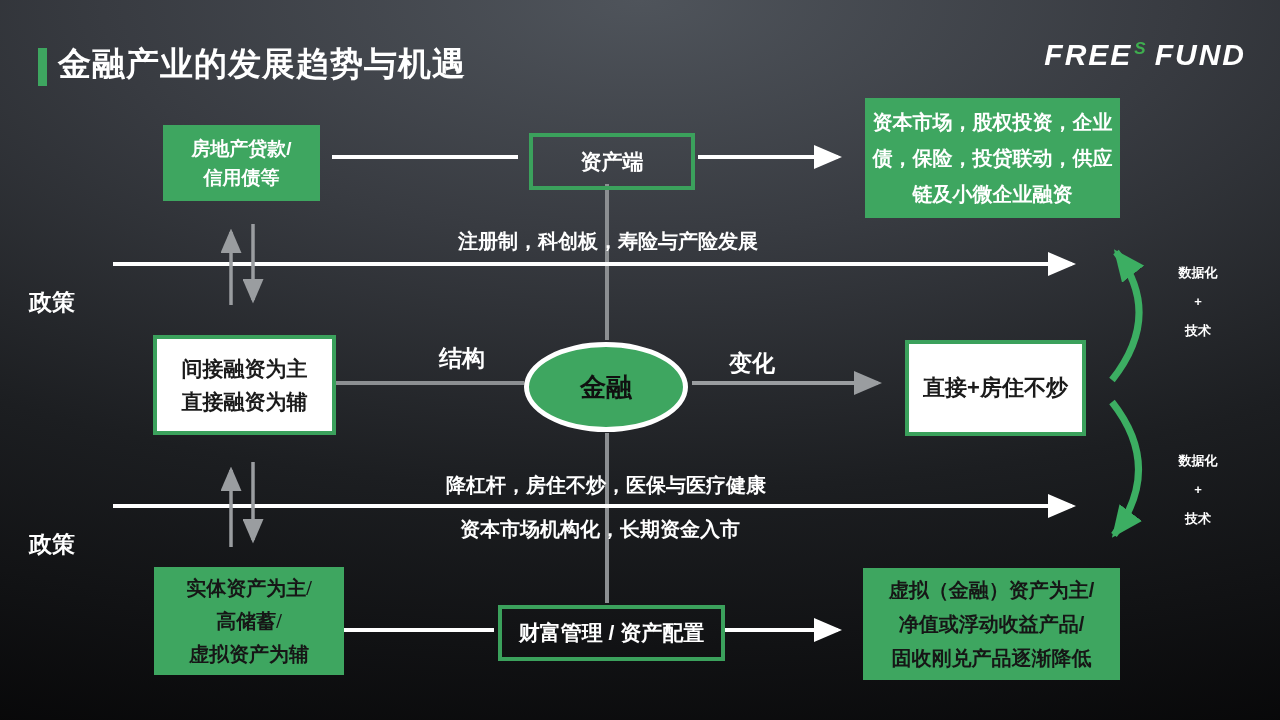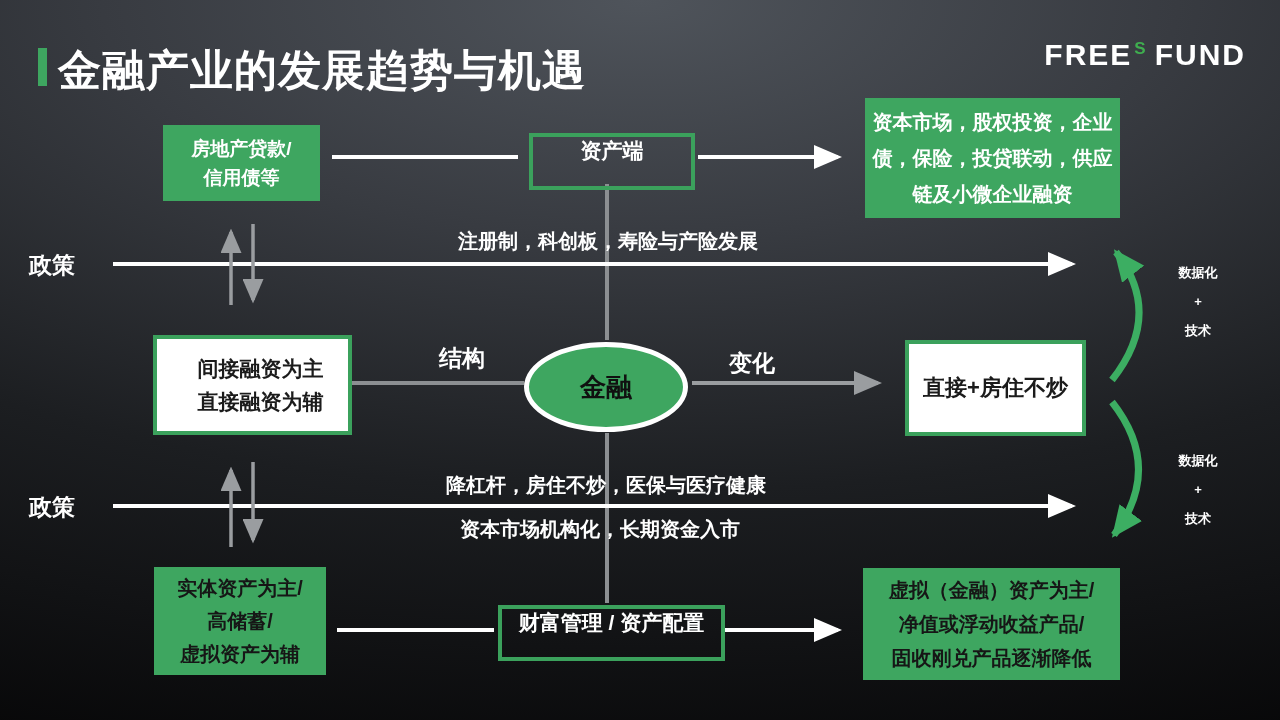--- a/index.html
+++ b/index.html
@@ -8,48 +8,48 @@
     width:1280px;height:720px;
     overflow:hidden;
     font-family:"Liberation Sans","DejaVu Sans",sans-serif;
     background:radial-gradient(ellipse 140% 110% at 50% 0%, #4f545b 0%, #383b41 30%, #1c1e21 62%, #070708 100%);
   }
   .abs{position:absolute;}
   .svg-layer{position:absolute;left:0;top:0;pointer-events:none;}
 
   
   .title-bar{left:38px;top:48px;width:9px;height:38px;background:#3EA660;}
-  .page-title{left:58px;top:42px;color:#fff;font-size:43px;font-weight:bold;letter-spacing:1px;}
+  .page-title{left:58px;top:42px;color:#fff;font-size:33px;font-weight:bold;letter-spacing:1px;}
 
   
-  .logo{right:34px;top:38px;color:#fff;font-size:30px;font-weight:bold;letter-spacing:2px;white-space:nowrap;}
+  .logo{right:34px;top:38px;color:#fff;font-size:30px;font-weight:bold;font-style:italic;letter-spacing:2px;white-space:nowrap;}
   .logo .sup{color:#3fae4f;font-size:17px;position:relative;top:-11px;margin:0 7px 0 2px;}
 
   
   .green-box{background:#3EA660;display:flex;flex-direction:column;justify-content:center;text-align:center;font-weight:bold;}
   .green-box.white-text{color:#fff;}
   .green-box.dark-text{color:#161616;}
-  .outline-box{border:4px solid #3BA15C;display:flex;align-items:flex-start;justify-content:center;text-align:center;font-weight:bold;color:#fff;background:transparent;}
+  .outline-box{border:4px solid #3BA15C;display:flex;align-items:center;justify-content:center;text-align:center;font-weight:bold;color:#fff;background:transparent;}
   .white-box{background:#fff;border:4px solid #3BA15C;display:flex;flex-direction:column;justify-content:center;text-align:center;font-weight:bold;color:#1b1b1b;}
 
   
   .box-tl{left:163px;top:125px;width:157px;height:76px;font-size:19px;line-height:29px;}
   .box-asset{left:529px;top:133px;width:158px;height:49px;font-size:21px;}
   .box-tr{left:865px;top:98px;width:255px;height:120px;font-size:20px;line-height:36px;}
-  .box-ml{left:153px;top:335px;width:175px;height:92px;font-size:21px;line-height:33px;padding-left:16px;}
+  .box-ml{left:153px;top:335px;width:175px;height:92px;font-size:21px;line-height:33px;}
   .box-mr{left:905px;top:340px;width:173px;height:88px;font-size:22px;}
-  .box-bl{left:154px;top:567px;width:172px;height:108px;font-size:20px;line-height:33px;}
+  .box-bl{left:154px;top:567px;width:190px;height:108px;font-size:20px;line-height:33px;font-family:Liberation Serif, serif;}
   .box-wealth{left:498px;top:605px;width:219px;height:48px;font-size:21px;}
   .box-br{left:863px;top:568px;width:257px;height:112px;font-size:20px;line-height:34px;}
 
   
   .ellipse{left:524px;top:342px;width:164px;height:90px;border-radius:50%;background:#3EA660;border:5px solid #fff;display:flex;align-items:center;justify-content:center;color:#101010;font-size:26px;font-weight:bold;box-sizing:border-box;}
 
   
-  .policy-label{color:#fff;font-size:23px;font-weight:bold;}
+  .policy-label{color:#fff;font-size:23px;font-weight:bold;margin-top:37px;}
   .edge-label{color:#fff;font-size:23px;font-weight:bold;}
   .line-text{color:#fff;font-size:20px;font-weight:bold;white-space:nowrap;transform:translateX(-50%);}
   .dt-label{color:#fff;font-size:13px;font-weight:bold;text-align:center;line-height:29px;}
 </style>
 </head>
 <body>
 
 <div class="slide">
 
   <svg class="svg-layer" width="1280" height="720" viewBox="0 0 1280 720">

